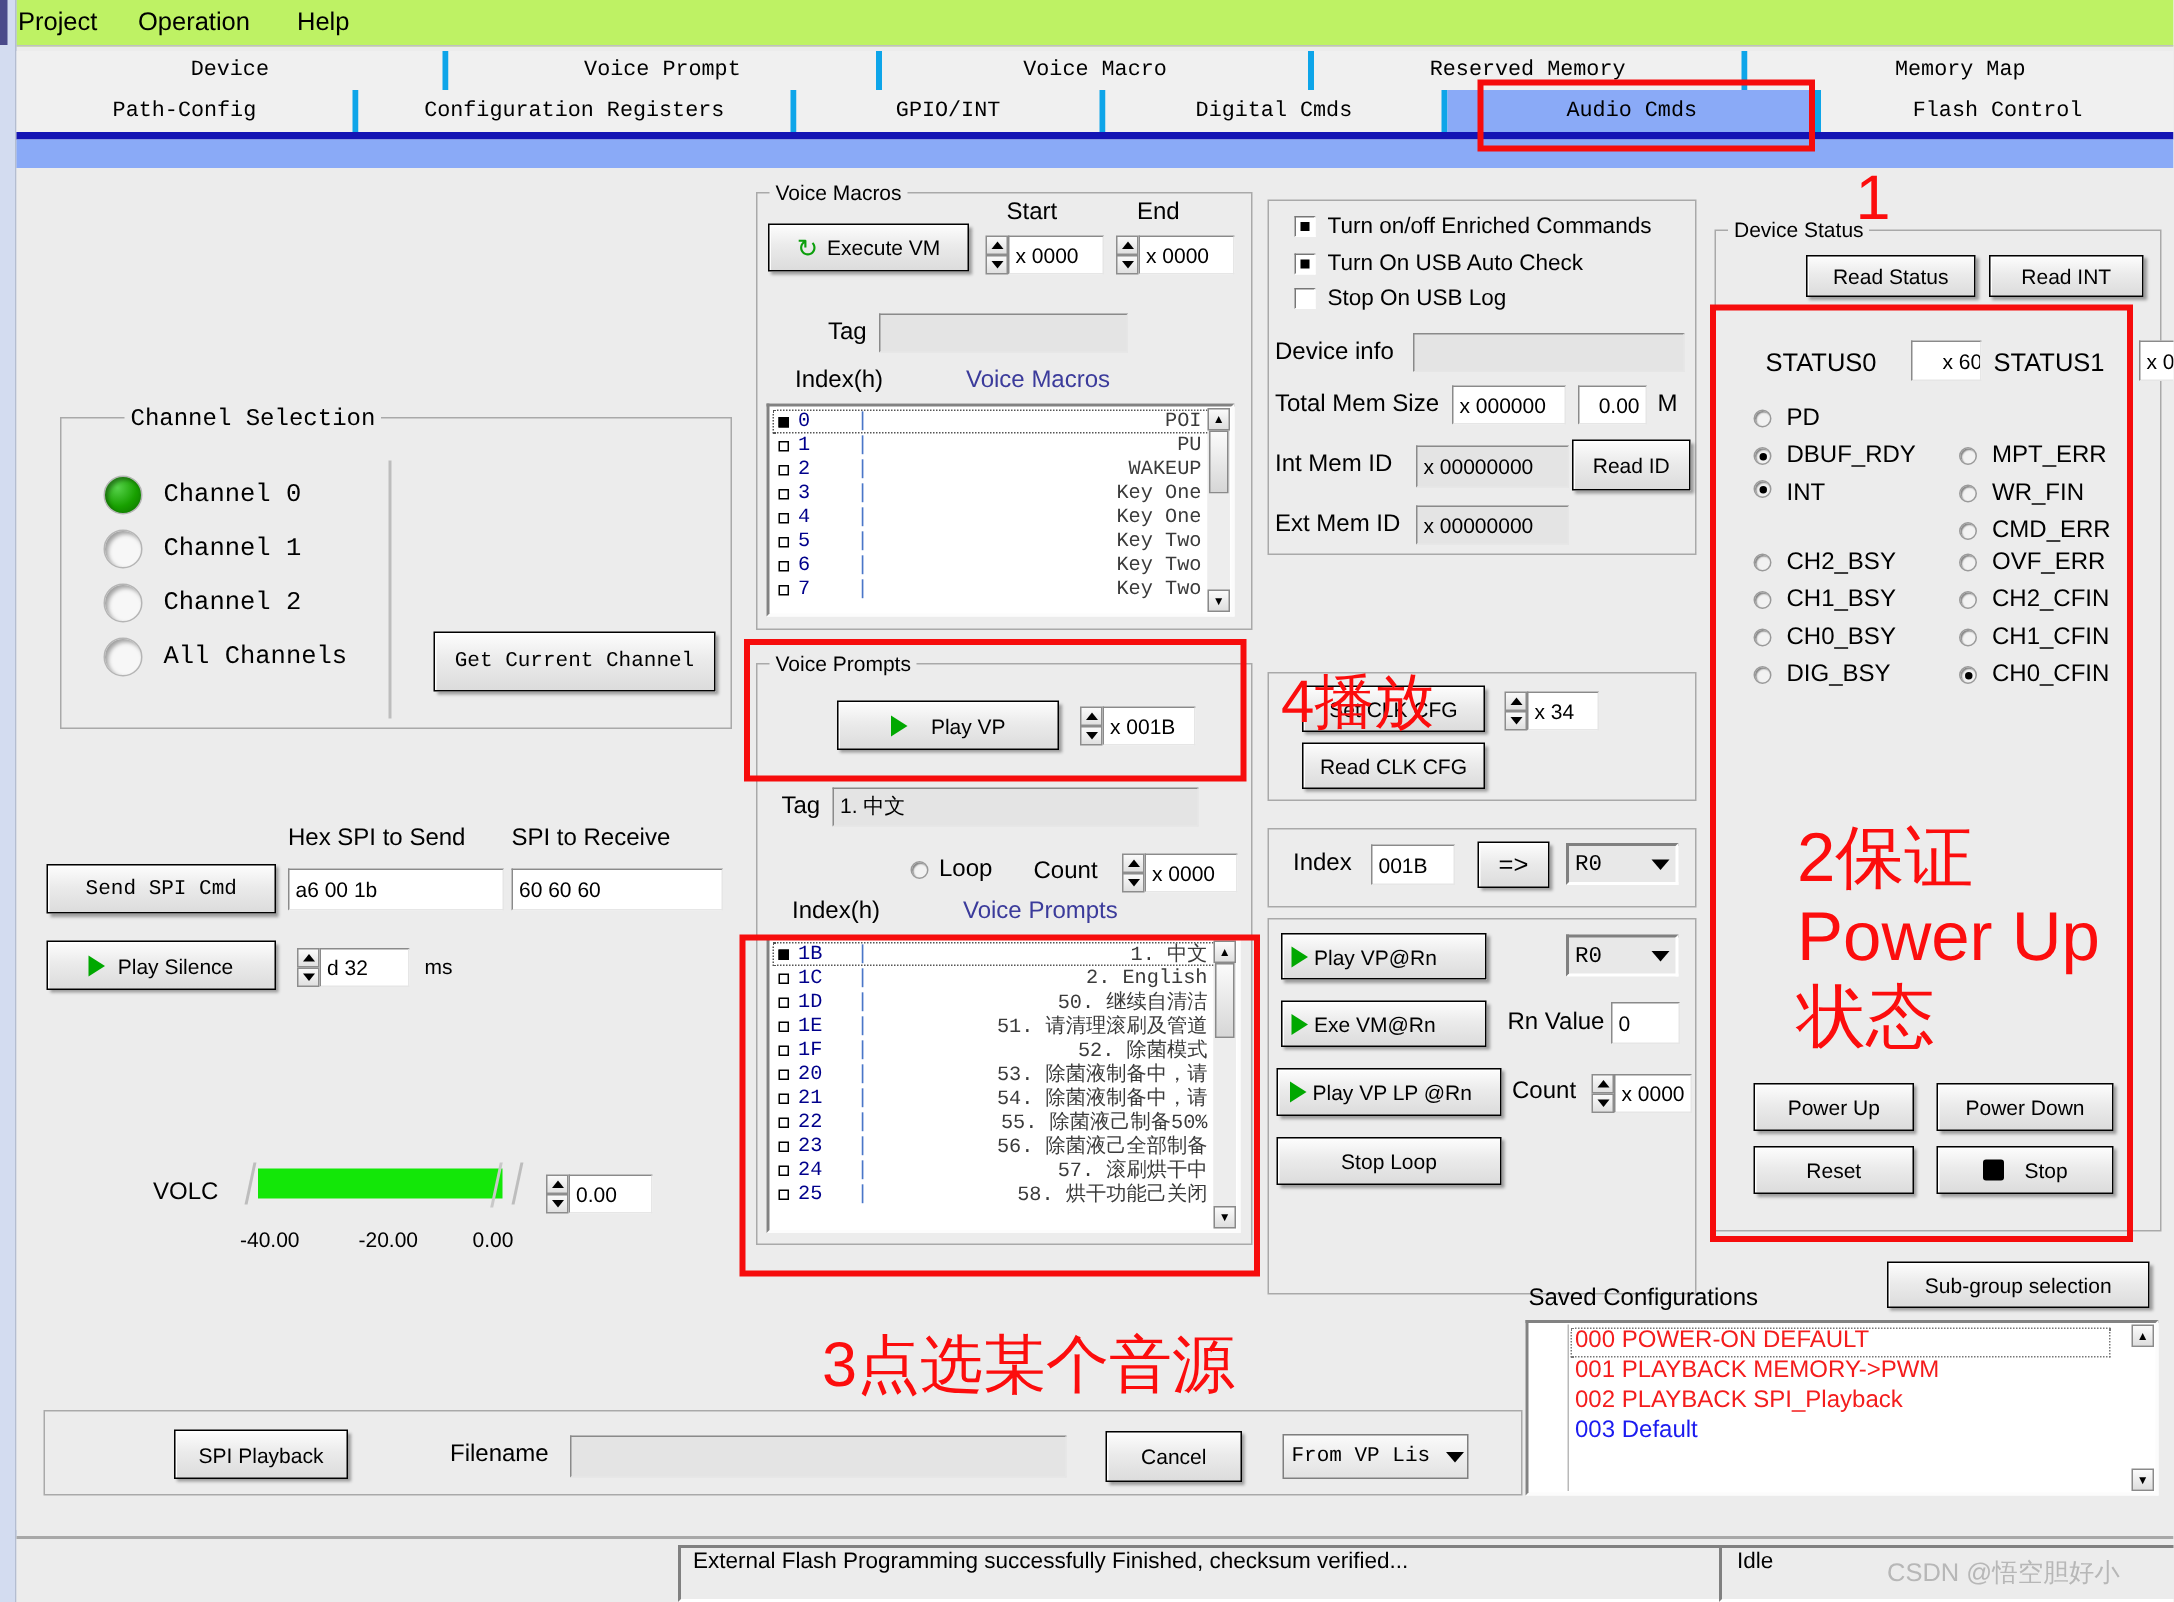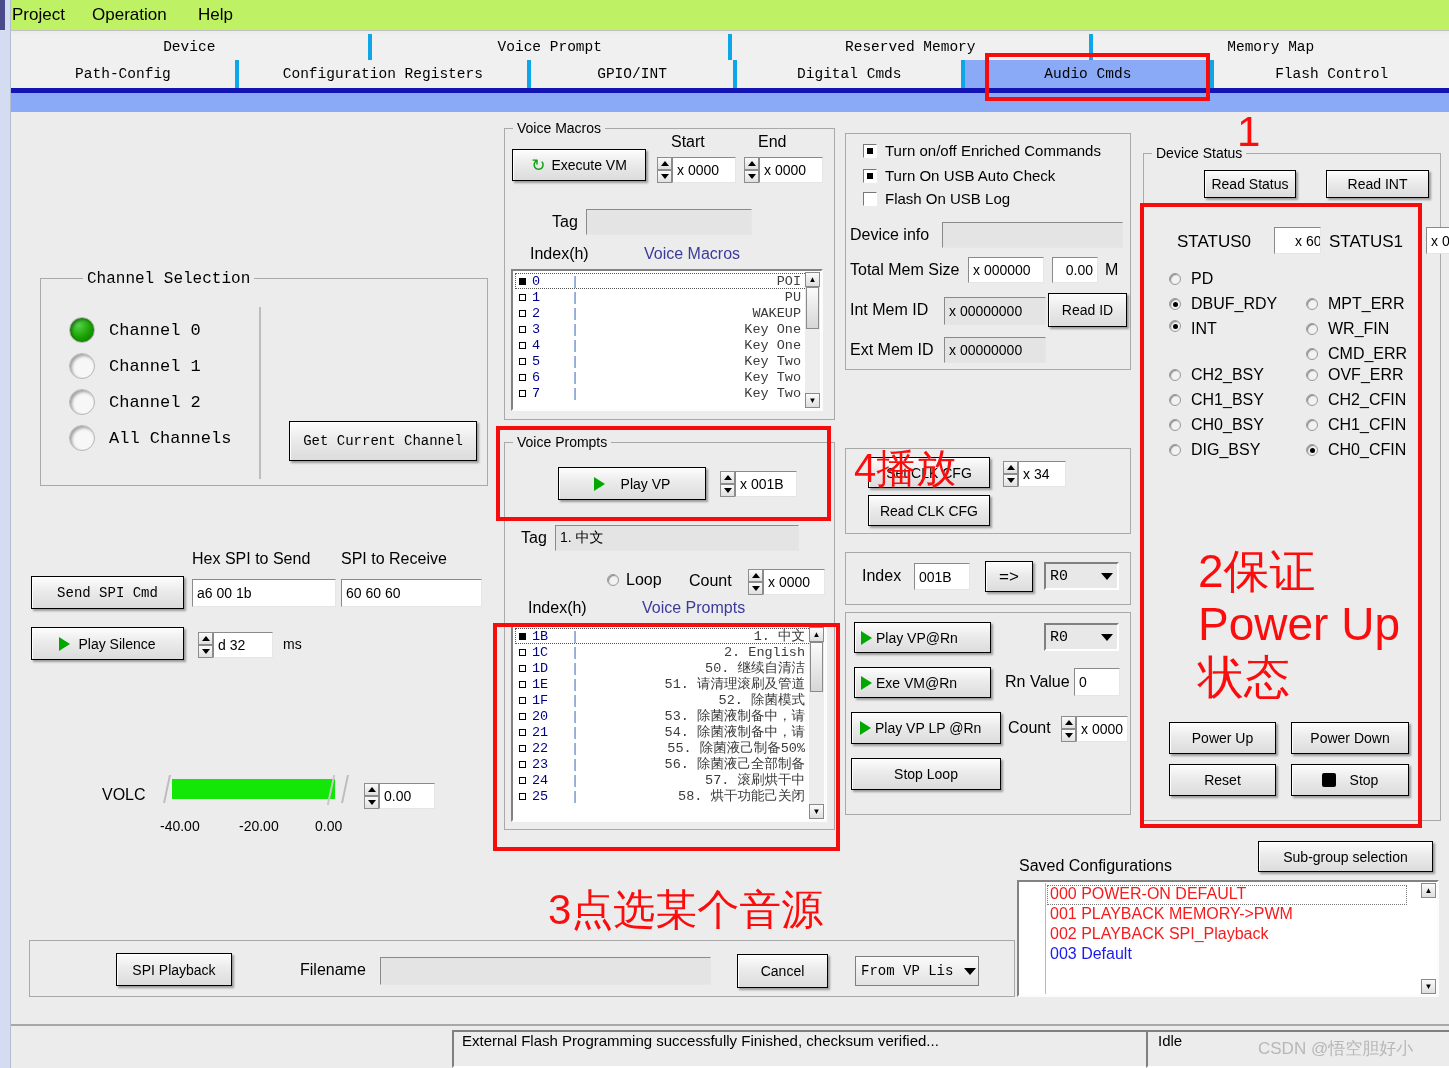--- a/index.html
+++ b/index.html
@@ -110,20 +110,21 @@
     <div style="position:absolute;left:92px;top:5px;font-size:17px;">Operation</div>
     <div style="position:absolute;left:198px;top:5px;font-size:17px;">Help</div>
   </div>
 
   <div style="position:absolute;left:0;top:0;width:10px;height:1068px;background:#d3dcf0;border-right:1px solid #b4bdd0;"></div>
   <div style="position:absolute;left:0;top:0;width:5px;height:30px;background:#4a4a8a;"></div>
 
   <div class="tabrow" style="left:11px;top:34px;width:1438px;">
     <div class="tab">Device</div>
     <div class="tab">Voice Prompt</div>
+    <div class="tab">Voice Macro</div>
     <div class="tab">Reserved Memory</div>
     <div class="tab" style="border-right:none;">Memory Map</div>
   </div>
 
   <div class="tabrow" style="left:11px;top:60px;width:1438px;height:28px;">
     <div class="tab" style="flex:1.05;">Path-Config</div>
     <div class="tab" style="flex:1.35;">Configuration Registers</div>
     <div class="tab" style="flex:0.95;">GPIO/INT</div>
     <div class="tab" style="flex:1.05;">Digital Cmds</div>
     <div class="tab sel" style="flex:1.15;">Audio Cmds</div>
@@ -466,21 +467,21 @@
     <div style="position:absolute;left:17px;top:8px;display:flex;align-items:center;gap:8px;">
       <span class="cbx on"></span>
       <span style="font-size:15px;">Turn on/off Enriched Commands</span>
     </div>
     <div style="position:absolute;left:17px;top:33px;display:flex;align-items:center;gap:8px;">
       <span class="cbx on"></span>
       <span style="font-size:15px;">Turn On USB Auto Check</span>
     </div>
     <div style="position:absolute;left:17px;top:56px;display:flex;align-items:center;gap:8px;">
       <span class="cbx"></span>
-      <span style="font-size:15px;">Flash On USB Log</span>
+      <span style="font-size:15px;">Stop On USB Log</span>
     </div>
 
     <div class="lbl" style="left:4px;top:92px;font-size:16px;">Device info</div>
     <div class="fld gray" style="position:absolute;left:96px;top:88px;width:181px;height:26px;"></div>
 
     <div class="lbl" style="left:4px;top:127px;font-size:16px;">Total Mem Size</div>
     <div class="fld" style="position:absolute;left:122px;top:123px;width:76px;height:26px;">x 000000</div>
     <div class="fld" style="position:absolute;left:206px;top:123px;width:46px;height:26px;justify-content:flex-end;padding-right:4px;">0.00</div>
     <div class="lbl" style="left:259px;top:127px;font-size:16px;">M</div>
 
@@ -510,21 +511,21 @@
     <div class="lbl" style="left:16px;top:14px;font-size:16px;">Index</div>
     <div class="fld" style="position:absolute;left:68px;top:10px;width:56px;height:27px;">001B</div>
     <div class="btn" style="position:absolute;left:139px;top:8px;width:48px;height:31px;font-size:17px;">=&gt;</div>
     <div class="sunken-gray" style="position:absolute;left:198px;top:9px;width:75px;height:28px;display:flex;align-items:center;
                 justify-content:space-between;padding:0 4px;box-sizing:border-box;">
       <span style="font-family:'Liberation Mono',monospace;font-size:15px;">R0</span>
       <span class="caret"></span>
     </div>
   </div>
 
-  <div class="grp" style="left:845px;top:612px;width:286px;height:203px;">
+  <div class="grp" style="left:845px;top:612px;width:286px;height:251px;">
     <div class="btn" style="position:absolute;left:8px;top:9px;width:137px;height:31px;gap:4px;justify-content:flex-start;padding-left:6px;">
       <span class="green-tri"></span>
       <span>Play VP@Rn</span>
     </div>
     <div class="sunken-gray" style="position:absolute;left:198px;top:10px;width:75px;height:28px;display:flex;align-items:center;
                 justify-content:space-between;padding:0 4px;box-sizing:border-box;">
       <span style="font-family:'Liberation Mono',monospace;font-size:15px;">R0</span>
       <span class="caret"></span>
     </div>
 
@@ -549,21 +550,21 @@
         </div>
     </div>
     <div class="fld" style="position:absolute;left:230px;top:103px;width:52px;height:26px;">x 0000</div>
 
     <div class="btn" style="position:absolute;left:5px;top:145px;width:150px;height:32px;">Stop Loop</div>
   </div>
 
   <div class="grp" style="left:1143px;top:153px;width:298px;height:668px;">
     <div class="cap" style="left:8px;">Device Status</div>
 
-    <div class="btn" style="position:absolute;left:60px;top:16px;width:92px;height:28px;">Read Status</div>
+    <div class="btn" style="position:absolute;left:60px;top:16px;width:113px;height:28px;">Read Status</div>
     <div class="btn" style="position:absolute;left:182px;top:16px;width:103px;height:28px;">Read INT</div>
 
     <div class="lbl" style="left:33px;top:78px;font-size:17px;">STATUS0</div>
     <div class="fld" style="position:absolute;left:130px;top:73px;width:47px;height:27px;padding-left:20px;">x 60</div>
     <div class="lbl" style="left:185px;top:78px;font-size:17px;">STATUS1</div>
     <div class="fld" style="position:absolute;left:282px;top:73px;width:40px;height:27px;">x 0</div>
 
     <div style="position:absolute;left:25px;top:116px;display:flex;align-items:center;gap:10px;">
       <span class="rad"></span>
       <span style="font-size:16px;">PD</span>

